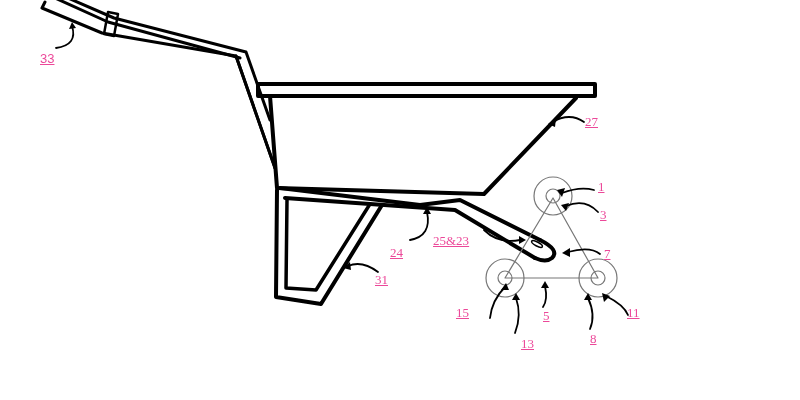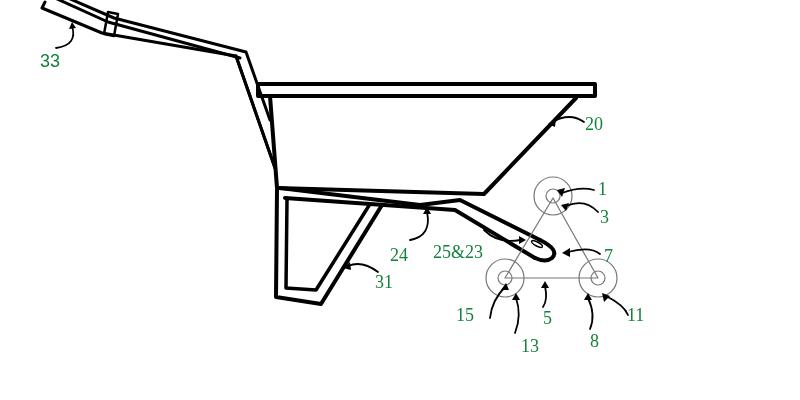--- a/index.html
+++ b/index.html
@@ -1,18 +1,18 @@
 <!DOCTYPE html>
 <html><head>
   <meta charset="utf-8">
   <style>
     html, body { margin: 0; padding: 0; background: #ffffff; }
     body { width: 800px; height: 400px; overflow: hidden; position: relative; }
     #fig { position: absolute; left: 0; top: 0; width: 800px; height: 400px; }
-    .lbl { position: absolute; font-family: "Liberation Serif", serif; font-size: 18px; color: #15803d; line-height: 1; white-space: nowrap; }
+    .lbl { position: absolute; font-family: "Liberation Serif", serif; font-size: 13px; color: #ec4899; line-height: 1; white-space: nowrap; text-decoration: underline; }
     .lbl.sans { font-family: "Liberation Sans", sans-serif; }
   </style>
 </head>
 <body>
 
 <svg id="fig" viewBox="0 0 800 400" xmlns="http://www.w3.org/2000/svg">
   <g fill="none" stroke="#000" stroke-linejoin="round" stroke-linecap="round">
 
     <g>
       <path d="M45 2 L42 8 L102 33 L236 56 L275 168" stroke-width="3"></path>
@@ -76,24 +76,24 @@
     <path d="M343 268 L350 262 L351 270 Z"></path>
     <path d="M506 283 L501 290 L509 290 Z"></path>
     <path d="M545 281 L541 288 L549 288 Z"></path>
     <path d="M588 293 L584 300 L592 300 Z"></path>
     <path d="M602 293 L610 296 L604 302 Z"></path>
     <path d="M516 293 L512 300 L520 300 Z"></path>
   </g>
 </svg>
 
 <div class="lbl sans" style="left:40px;top:52px;">33</div>
-<div class="lbl" style="left:585px;top:115px;">20</div>
+<div class="lbl" style="left:585px;top:115px;">27</div>
 <div class="lbl" style="left:598px;top:180px;">1</div>
 <div class="lbl" style="left:600px;top:208px;">3</div>
-<div class="lbl" style="left:433px;top:243px;">25&amp;23</div>
+<div class="lbl" style="left:433px;top:234px;">25&amp;23</div>
 <div class="lbl" style="left:604px;top:247px;">7</div>
 <div class="lbl" style="left:390px;top:246px;">24</div>
 <div class="lbl" style="left:375px;top:273px;text-align:center;">31</div>
 <div class="lbl" style="left:456px;top:306px;">15</div>
 <div class="lbl" style="left:543px;top:309px;">5</div>
 <div class="lbl" style="left:627px;top:306px;">11</div>
 <div class="lbl" style="left:501px;top:337px;margin-left:20px;">13</div>
 <div class="lbl" style="left:590px;top:332px;">8</div>
 
 </body></html>

